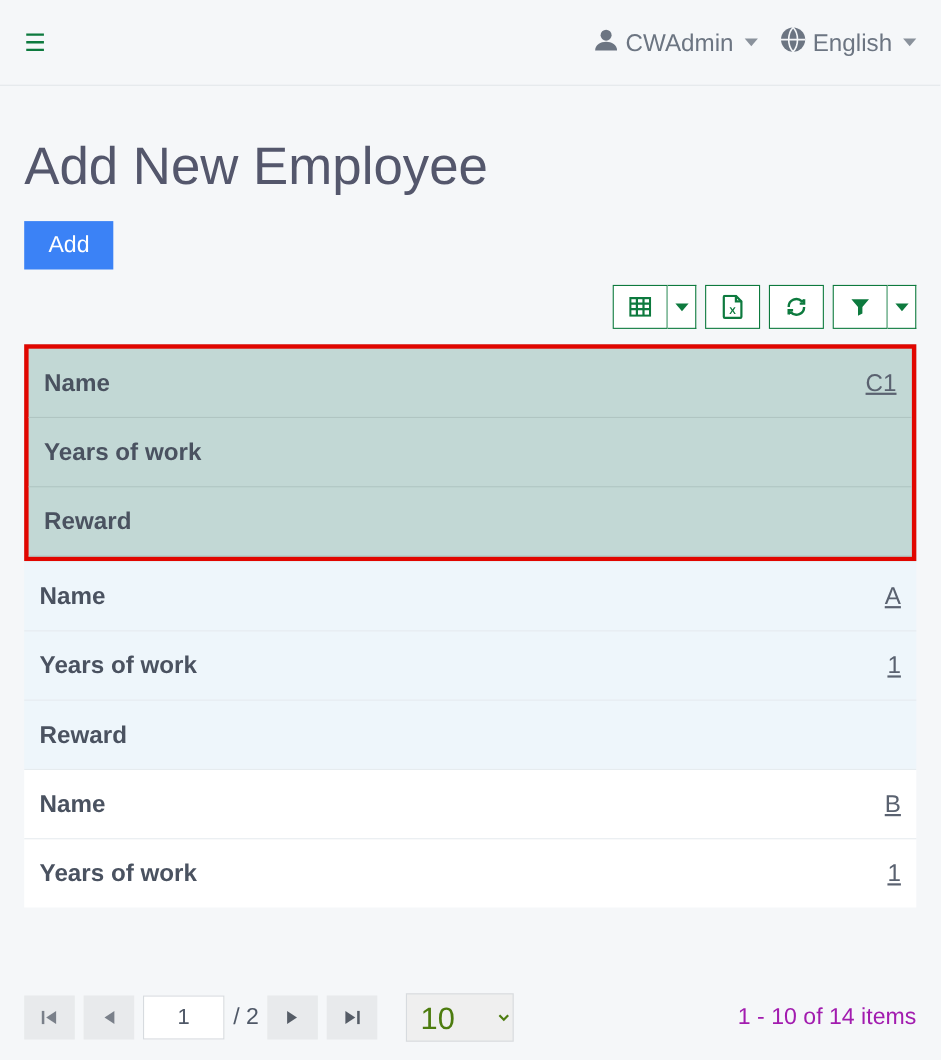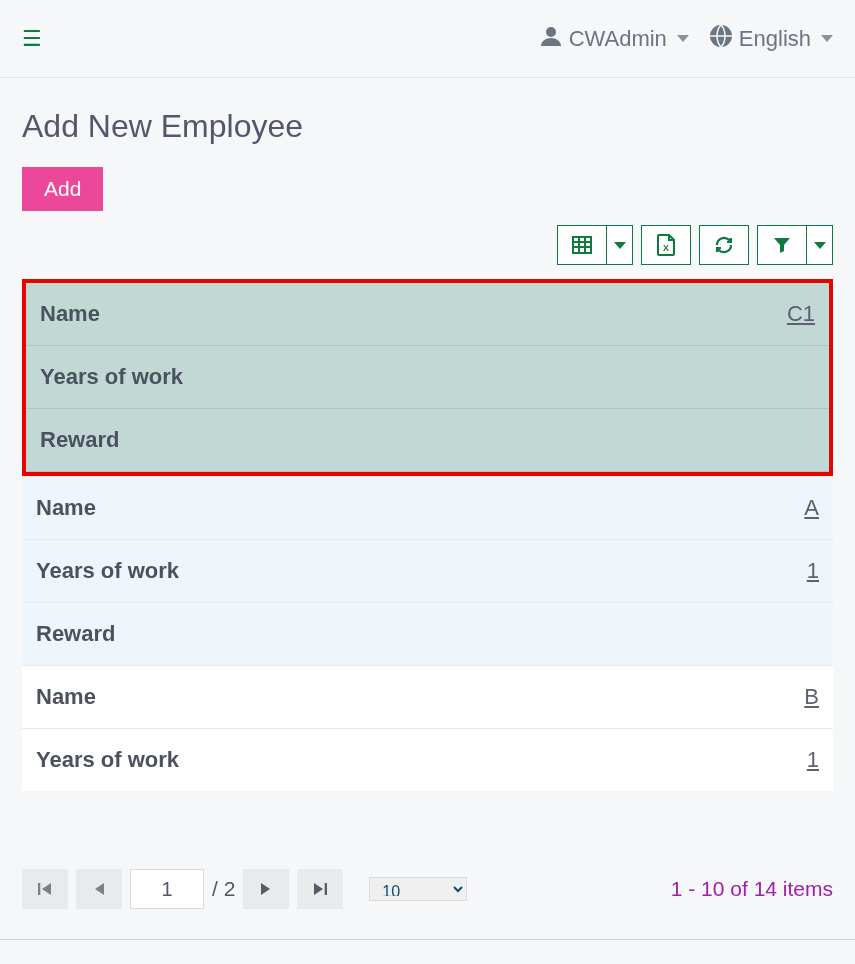--- a/index.html
+++ b/index.html
@@ -35,27 +35,27 @@
     .caret-down {
       width: 0; height: 0;
       border-left: 6px solid transparent;
       border-right: 6px solid transparent;
       border-top: 7px solid #8a929c;
       margin-left: 10px;
     }
     .content { padding: 18px 22px; }
     h1 {
       font-weight: 400;
-      font-size: 32px;
+      font-size: 48px;
       color: #54576c;
-      margin-top: 12px;
+      margin-top: 28px;
       margin-bottom: 22px;
     }
     .btn-add {
-      background: #ec4899;
+      background: #3b82f6;
       color: #fff;
       border: none;
       padding: 10px 22px;
       font-size: 21px;
       cursor: pointer;
     }
     .toolbar {
       display: flex;
       justify-content: flex-end;
       margin-top: 14px;
@@ -127,25 +127,25 @@
       cursor: pointer;
     }
     .pg-input {
       width: 74px; height: 40px;
       border: 1px solid #d7dbdf;
       text-align: center;
       font-size: 20px;
       color: #4f5867;
     }
     .pg-select {
-      width: 98px; height: 24px;
+      width: 98px; height: 44px;
       border: 1px solid #d7dbdf;
       padding: 4px 8px;
-      font-size: 16px;
-      color: #0c4a6e;
+      font-size: 28px;
+      color: #4d7c0f;
     }
     .pg-totals {
       margin-left: auto;
       color: #a21caf;
     }
     .footer-line {
       height: 1px;
       background: #cfd3d7;
     }
   </style>

